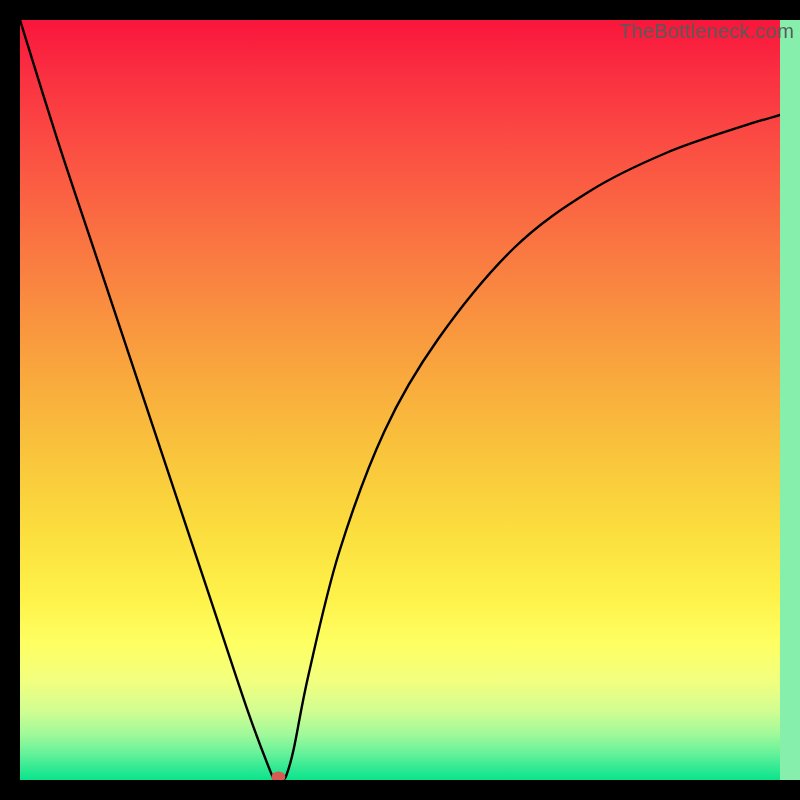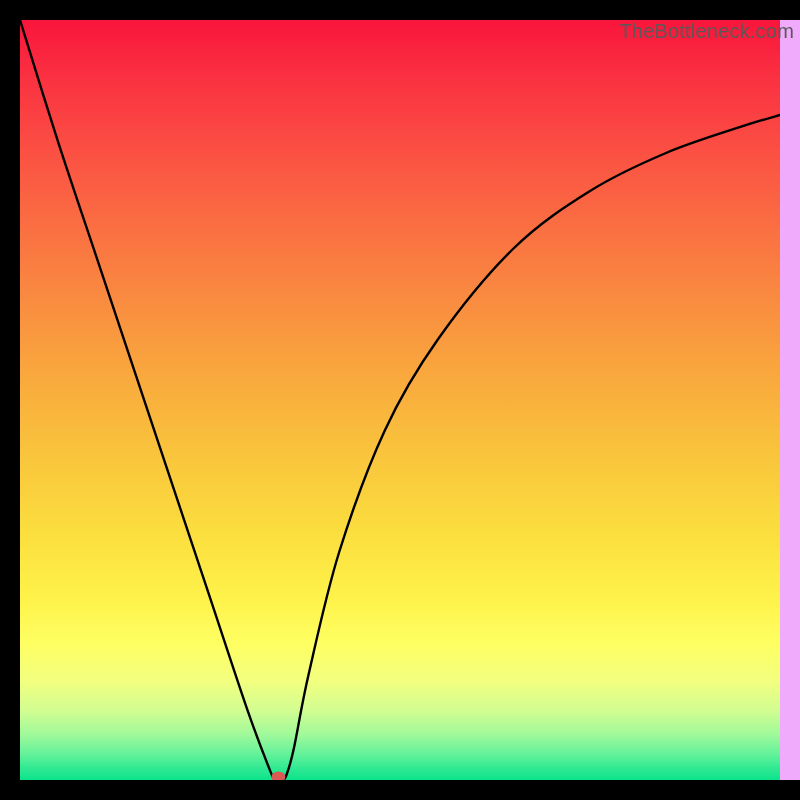--- a/index.html
+++ b/index.html
@@ -10,21 +10,21 @@
     background: #000;
     overflow: hidden;
     font-family: Arial, Helvetica, sans-serif;
   }
   .frame {
     position: absolute;
     left: 20px;
     top: 20px;
     width: 780px;
     height: 760px;
-    background: #f0abfc;
+    background: #86efac;
   }
   .watermark {
     position: absolute;
     top: 0px;
     right: 6px;
     color: #595959;
     font-size: 20px;
     font-weight: 500;
     letter-spacing: 0.2px;
     z-index: 20;

